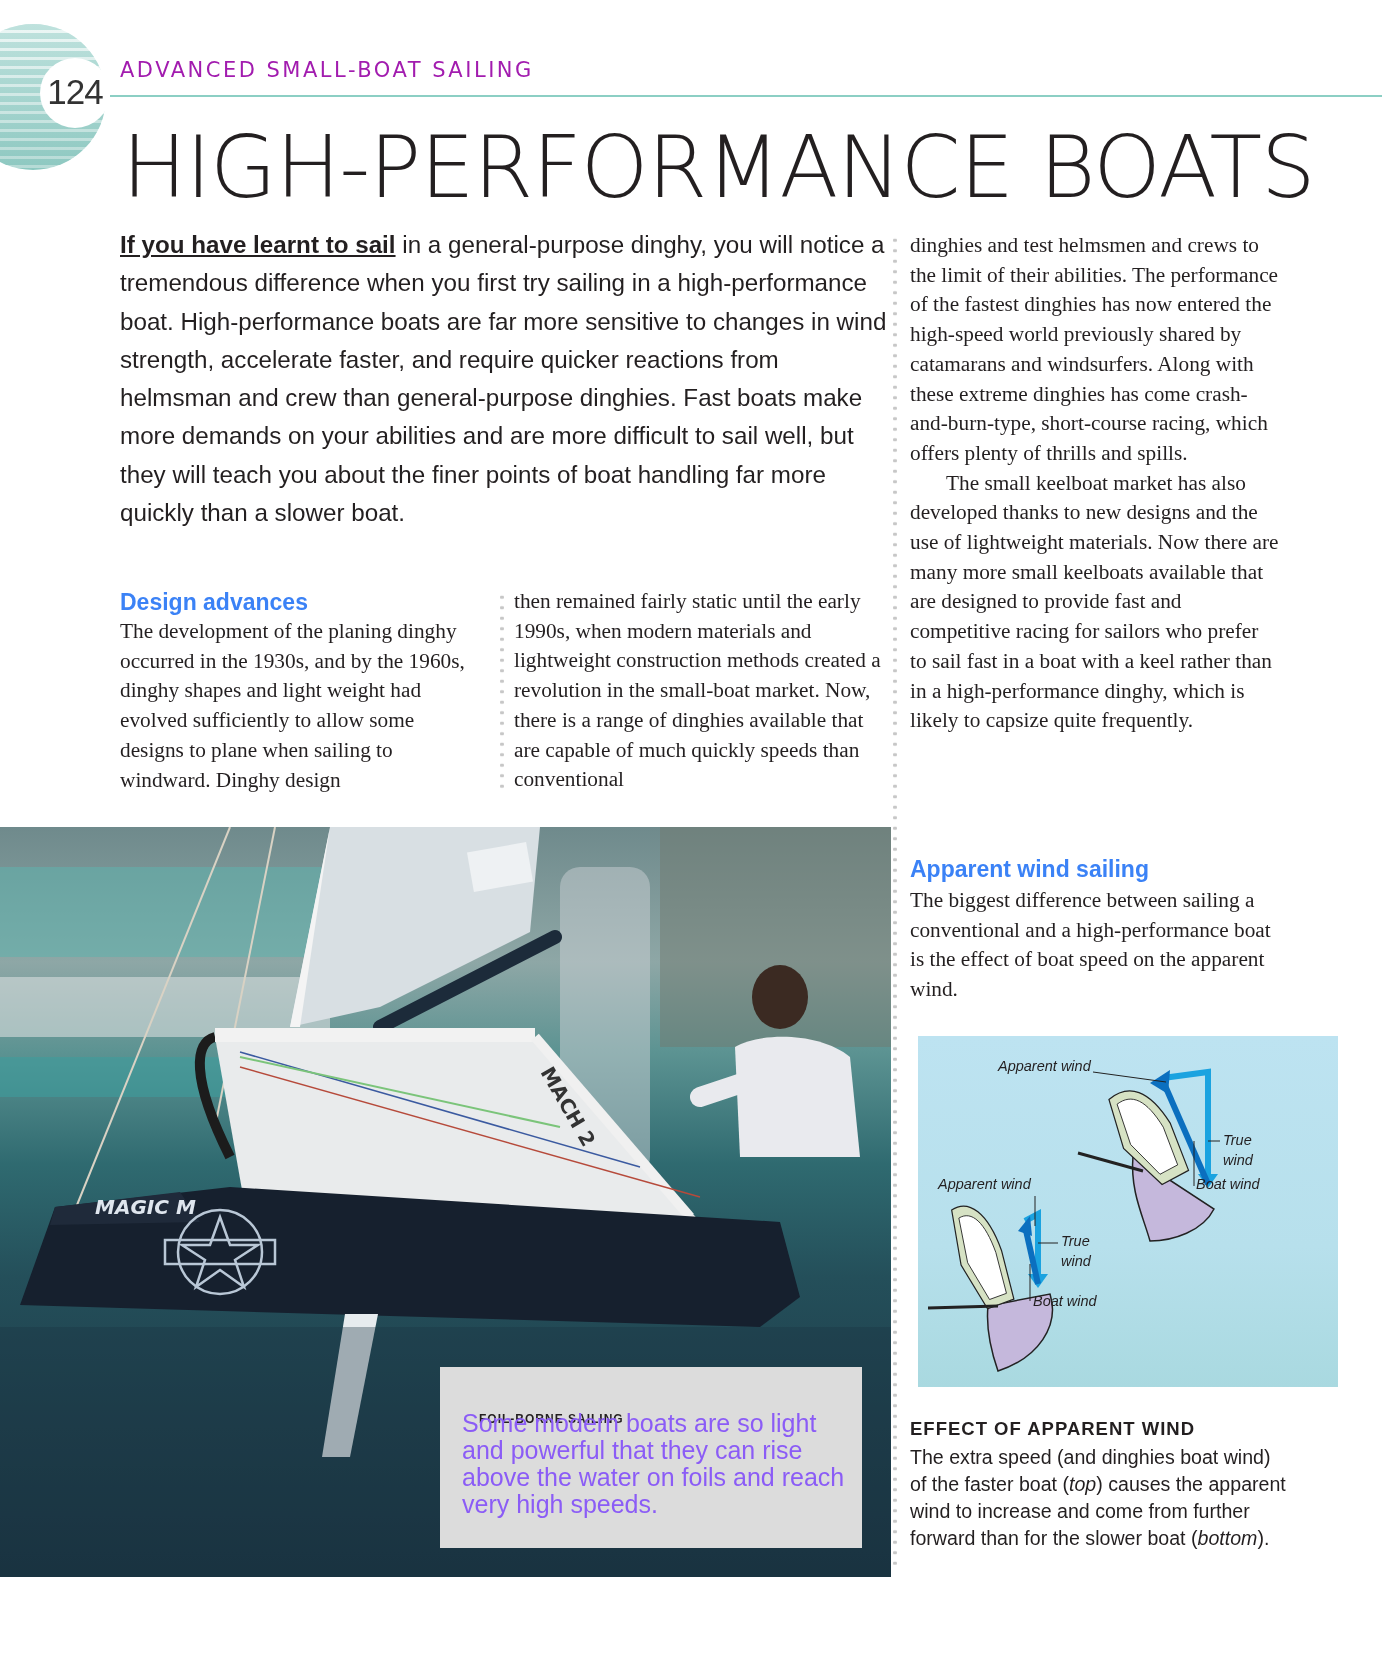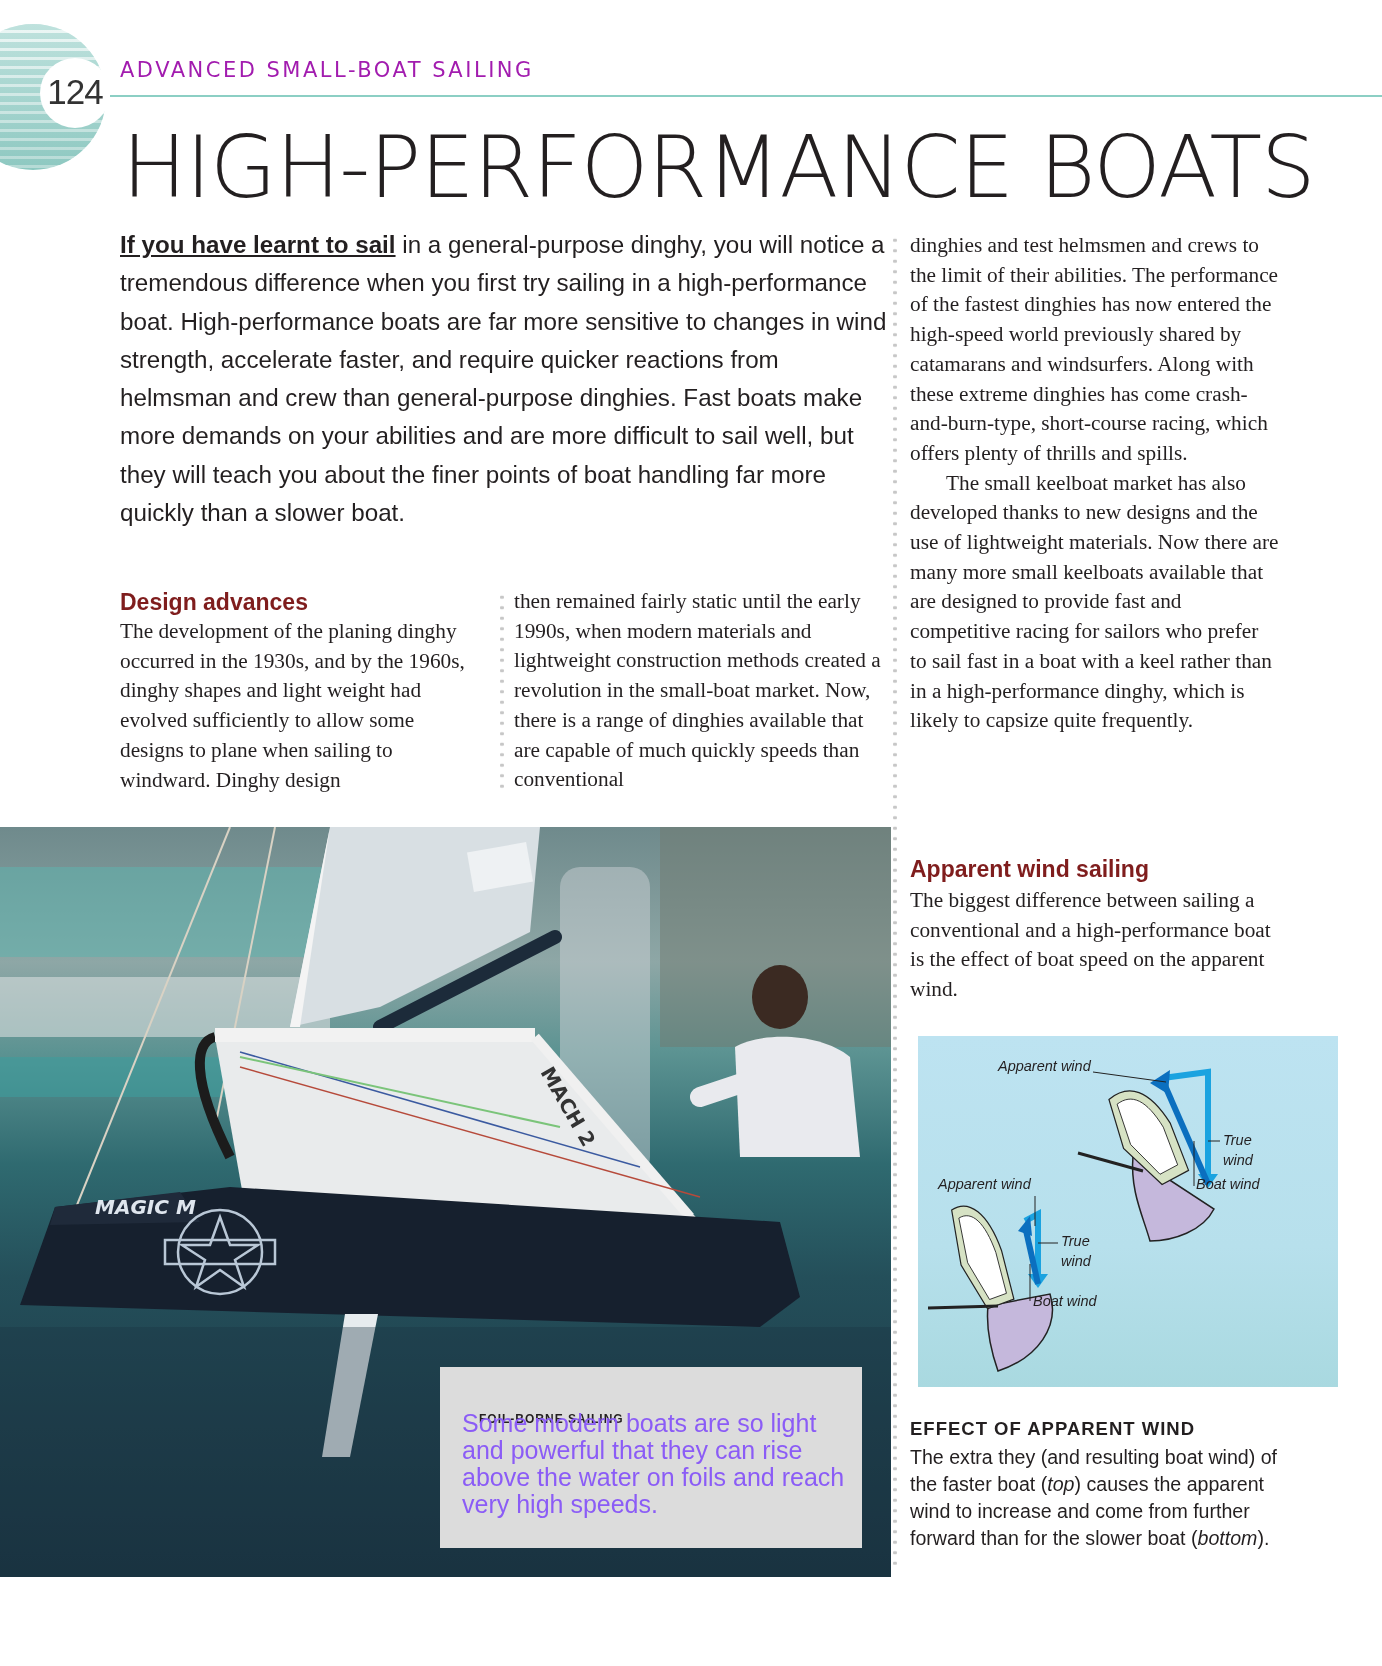--- a/index.html
+++ b/index.html
@@ -19,21 +19,21 @@
   #section-label{left:120px;top:58px;font-size:21px;letter-spacing:2.5px;color:#a21caf;}
   #header-rule{left:110px;top:95px;width:1272px;height:2px;background:#8ccfc4;}
   #page-title{left:110px;top:112px;font-size:86px;font-weight:300;letter-spacing:-1px;color:#231f20;white-space:nowrap;line-height:1;}
 
   
   #intro{left:120px;top:226px;width:768px;font-size:24.2px;line-height:38.3px;color:#231f20;}
   #intro b{font-weight:700;text-decoration:underline;}
 
   
   .col{font-size:21.3px;line-height:29.7px;color:#231f20;}
-  .h3{font-weight:700;font-size:23px;line-height:30px;color:#7f1d1d;}
+  .h3{font-weight:700;font-size:23px;line-height:30px;color:#3b82f6;}
   #design-head{left:120px;top:587px;}
   #col1{left:120px;top:617px;width:360px;}
   #col2{left:514px;top:587px;width:370px;}
   #col3{left:910px;top:231px;width:370px;}
   #apparent-head{left:910px;top:854px;}
   #apparent-body{left:910px;top:886px;width:370px;}
   .indent{text-indent:36px;display:block;}
 
   
   .dots{width:4px;background-image:radial-gradient(circle,#c7c7c7 1.7px,transparent 2px);background-size:4px 10.5px;background-repeat:repeat-y;}
@@ -172,13 +172,13 @@
   <div class="dlabel lsans" style="left:305px;top:96px;">True</div>
   <div class="dlabel lsans" style="left:305px;top:116px;">wind</div>
   <div class="dlabel lsans" style="left:278px;top:140px;">Boat wind</div>
   <div class="dlabel lsans" style="left:20px;top:140px;">Apparent wind</div>
   <div class="dlabel lsans" style="left:143px;top:197px;">True</div>
   <div class="dlabel lsans" style="left:143px;top:217px;">wind</div>
   <div class="dlabel lsans" style="left:115px;top:257px;">Boat wind</div>
 </div>
 
 <div id="fig-title" class="abs lsans">EFFECT OF APPARENT WIND</div>
-<p id="fig-text" class="abs lsans" style="margin:0;"><span>The extra they (and resulting boat wind) of the faster boat (</span><i>top</i><span>) causes the apparent wind to increase and come from further forward than for the slower boat (</span><i>bottom</i><span>).</span></p>
+<p id="fig-text" class="abs lsans" style="margin:0;"><span>The extra speed (and dinghies boat wind) of the faster boat (</span><i>top</i><span>) causes the apparent wind to increase and come from further forward than for the slower boat (</span><i>bottom</i><span>).</span></p>
 
 </body></html>

